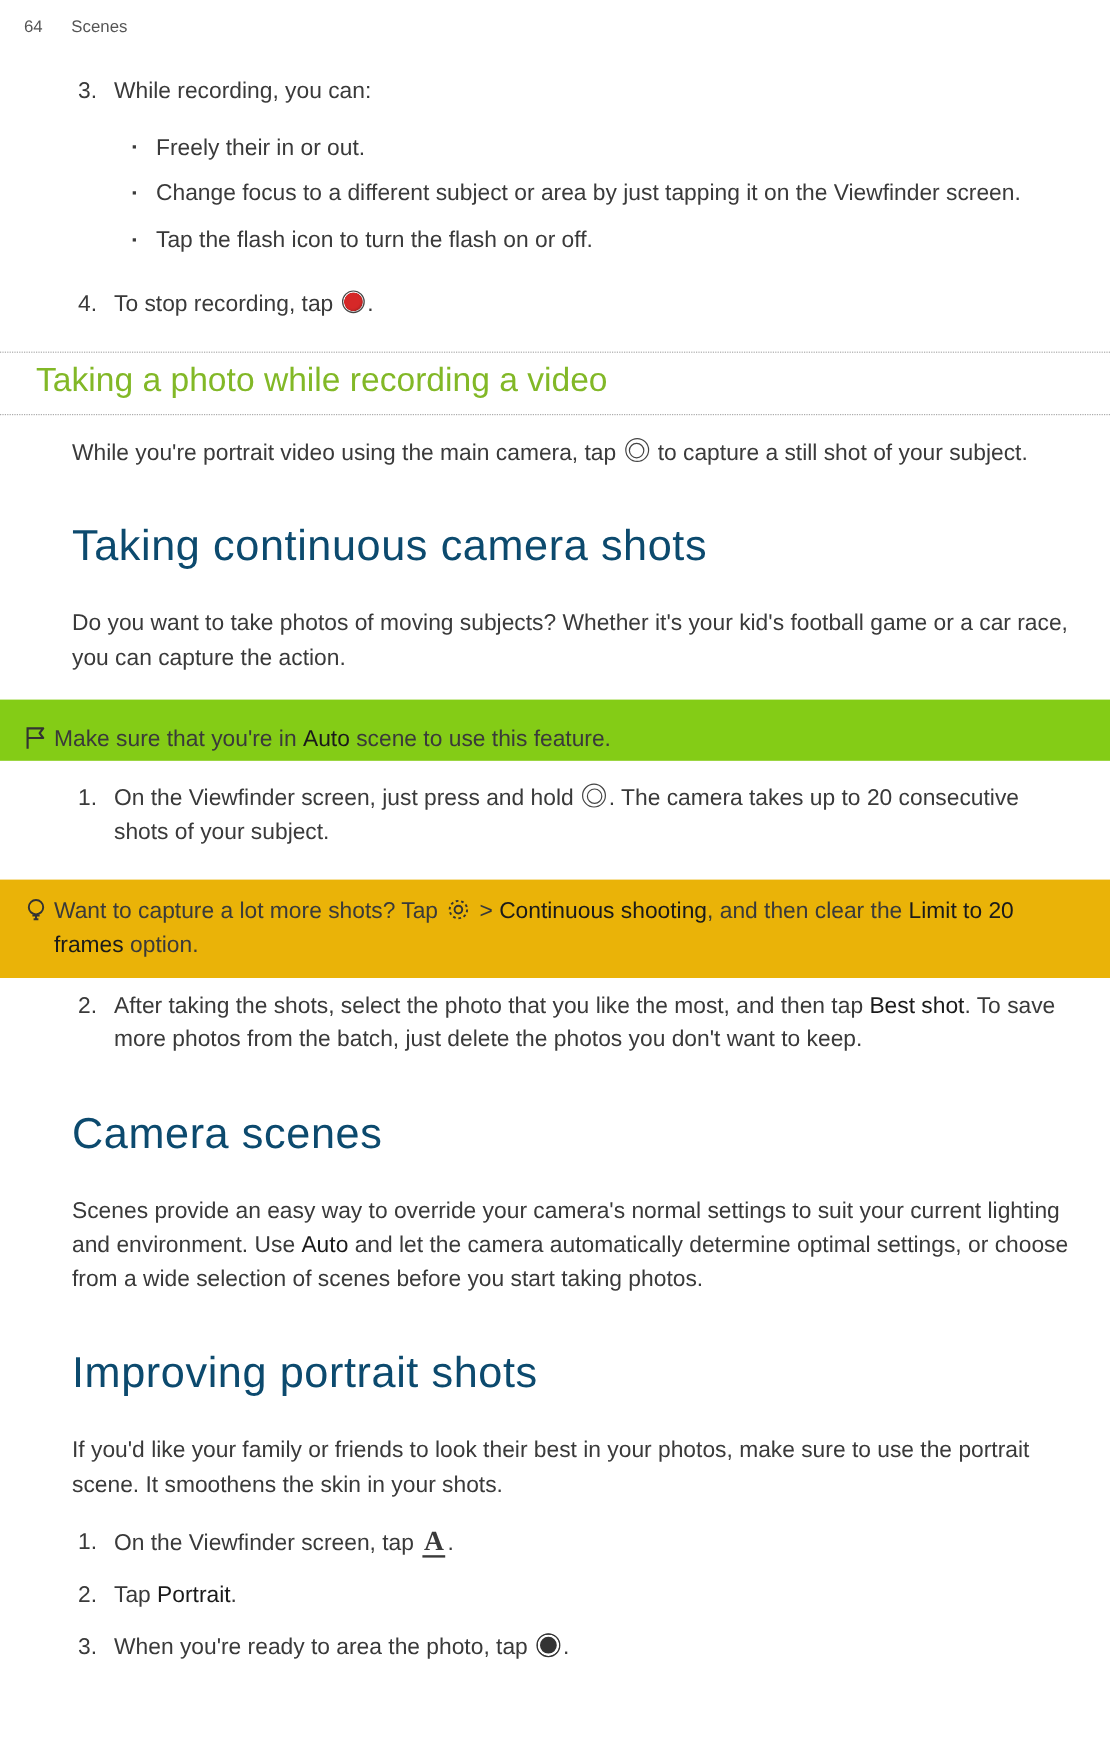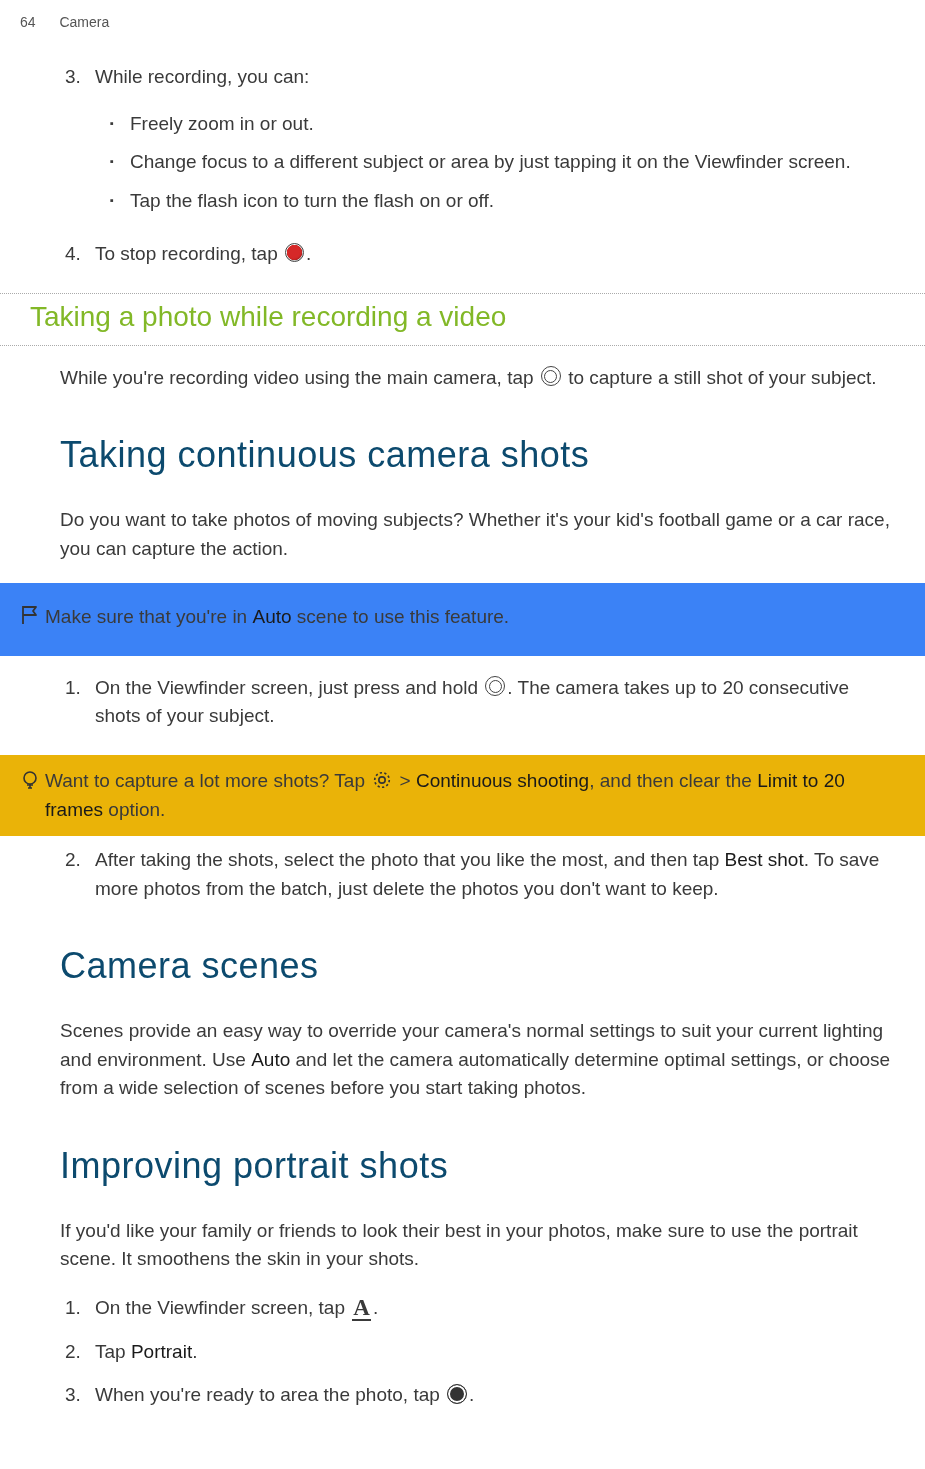--- a/index.html
+++ b/index.html
@@ -79,23 +79,23 @@
       margin-bottom: 20px;
     }
     .big-heading {
       color: #0c4a6e;
       font-size: 36px;
       font-weight: 300;
       margin: 36px 0 24px 0;
       letter-spacing: 0.5px;
     }
     .gray-callout {
-      background: #3b82f6;
+      background: #84cc16;
       margin: 18px -30px 18px -60px;
-      padding: 20px 30px 24px 15px;
+      padding: 20px 30px 2px 15px;
       display: flex;
     }
     .gray-callout .calloutic {
       width: 30px;
       flex-shrink: 0;
       display: flex;
       align-items: flex-start;
       justify-content: center;
       padding-top: 1px;
     }
@@ -183,34 +183,34 @@
       line-height: 0.85;
       padding: 0 1px 1px 1px;
       font-family: Georgia, serif;
     }
   </style>
 </head>
 <body>
 
 <div class="page-header">
   <span class="pagenum">64</span>
-  <span>Camera</span>
+  <span>Scenes</span>
 </div>
 
 <div class="content">
 
   <ol class="numlist">
     <li>
       <div class="numdot">3.</div>
       <div class="numbody">
         <span>While recording, you can:</span>
         <ul class="sublist">
           <li>
             <div class="bulletmark">▪</div>
-            <div class="bulletbody">Freely zoom in or out.</div>
+            <div class="bulletbody">Freely their in or out.</div>
           </li>
           <li>
             <div class="bulletmark">▪</div>
             <div class="bulletbody">Change focus to a different subject or area by just tapping it on the Viewfinder screen.</div>
           </li>
           <li>
             <div class="bulletmark">▪</div>
             <div class="bulletbody">Tap the flash icon to turn the flash on or off.</div>
           </li>
         </ul>
@@ -221,21 +221,21 @@
       <div class="numbody">
         <span>To stop recording, tap </span><span class="inline-icon icon-record-stop"></span><span>.</span>
       </div>
     </li>
   </ol>
 
   <div class="dotted-box">
     <div class="sub-heading">Taking a photo while recording a video</div>
   </div>
   <p class="para">
-    <span>While you're recording video using the main camera, tap </span><span class="inline-icon icon-shutter-outline"></span><span> to capture a still shot of your subject.</span>
+    <span>While you're portrait video using the main camera, tap </span><span class="inline-icon icon-shutter-outline"></span><span> to capture a still shot of your subject.</span>
   </p>
 
   <h2 class="big-heading">Taking continuous camera shots</h2>
   <p class="para">Do you want to take photos of moving subjects? Whether it's your kid's football game or a car race, you can capture the action.</p>
 
   <div class="gray-callout">
     <div class="calloutic">
       <svg width="20" height="22" viewBox="0 0 20 22">
           <path d="M3 2 L3 20 M3 3 L16 3 L13 7 L16 11 L3 11" stroke="#333" stroke-width="1.8" fill="none" stroke-linejoin="round"></path>
         </svg>

